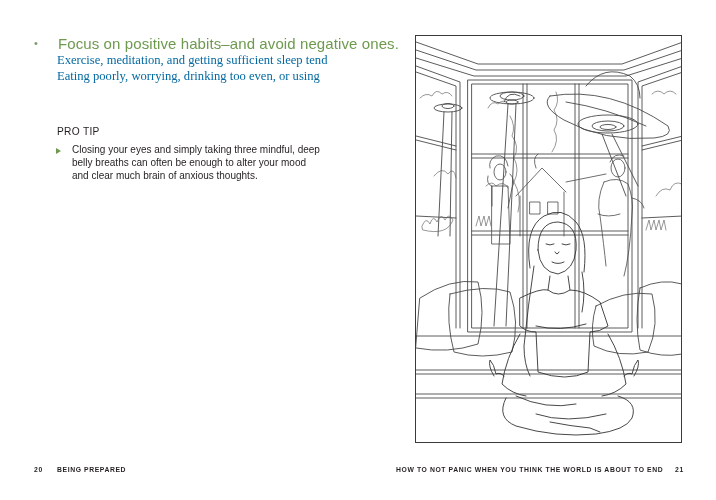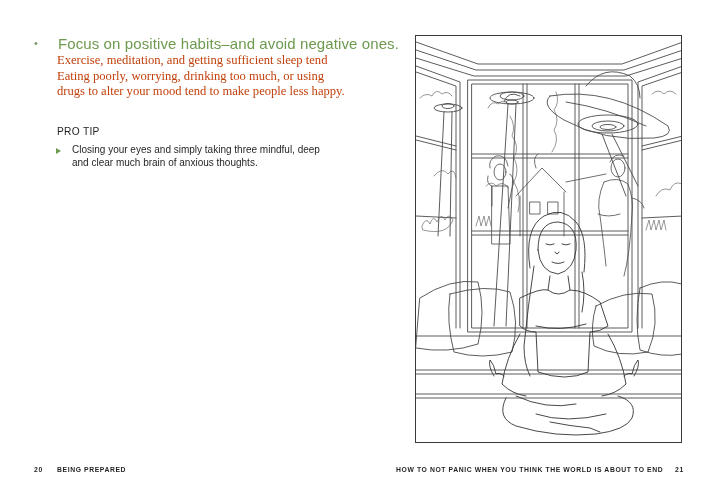--- a/index.html
+++ b/index.html
@@ -3,21 +3,21 @@
   <meta charset="utf-8">
   <style>
     html, body { margin:0; padding:0; }
     body { width:716px; height:500px; background:#ffffff; position:relative; overflow:hidden; font-family:"Liberation Sans", sans-serif; color:#231f20; }
     .page { position:absolute; top:0; height:500px; }
     .page-left { left:0; width:358px; }
     .page-right { left:358px; width:358px; }
     .bullet-row { position:absolute; left:34px; top:35px; width:300px; }
     .bullet-dot { position:absolute; left:0; top:2px; color:#7a9a6a; font-size:11px; }
     .bullet-head { position:absolute; left:24px; top:0; color:#6e9a4f; font-family:"Liberation Sans", sans-serif; font-size:15px; white-space:nowrap; letter-spacing:0.1px; }
-    .body-text { position:absolute; left:57px; top:53px; width:290px; font-family:"Liberation Serif", serif; font-size:12.6px; line-height:15.7px; color:#c2410c; }
+    .body-text { position:absolute; left:57px; top:53px; width:290px; font-family:"Liberation Serif", serif; font-size:12.6px; line-height:15.7px; color:#0369a1; }
     .body-text div { white-space:nowrap; }
     .protip-label { position:absolute; left:57px; top:126px; font-family:"Liberation Sans", sans-serif; font-weight:normal; font-size:10.2px; letter-spacing:0.3px; color:#231f20; }
     .tip-arrow { position:absolute; left:56px; top:148px; width:0; height:0; border-top:3px solid transparent; border-bottom:3px solid transparent; border-left:5px solid #6e9a4f; }
     .tip-text { position:absolute; left:72px; top:143px; width:240px; font-family:"Liberation Sans", sans-serif; font-size:10px; line-height:13.2px; color:#231f20; }
     .tip-text div { white-space:nowrap; }
     .folio { position:absolute; top:466px; font-family:"Liberation Sans", sans-serif; font-weight:bold; font-size:6.8px; letter-spacing:0.6px; color:#231f20; white-space:nowrap; }
     .folio-num-left { left:34px; }
     .folio-label-left { left:57px; }
     .folio-label-right { left:396px; }
     .folio-num-right { left:675px; }
@@ -27,28 +27,28 @@
 </head>
 <body>
 
 <div class="page page-left">
   <div class="bullet-row">
     <span class="bullet-dot">•</span>
     <span class="bullet-head">Focus on positive habits–and avoid negative ones.</span>
   </div>
   <div class="body-text">
     <div>Exercise, meditation, and getting sufficient sleep tend</div>
-    <div>Eating poorly, worrying, drinking too much, or using</div>
-    <div>drugs to alter your mood tend to make people less happy.</div>
+    <div>Eating poorly, worrying, drinking too even, or using</div>
   </div>
 
   <div class="protip-label">PRO TIP</div>
   <span class="tip-arrow"></span>
   <div class="tip-text">
     <div>Closing your eyes and simply taking three mindful, deep</div>
+    <div>belly breaths can often be enough to alter your mood</div>
     <div>and clear much brain of anxious thoughts.</div>
   </div>
 
   <span class="folio folio-num-left">20</span>
   <span class="folio folio-label-left">BEING PREPARED</span>
 </div>
 
 <div class="page page-right"></div>
 
 <div class="illustration">

